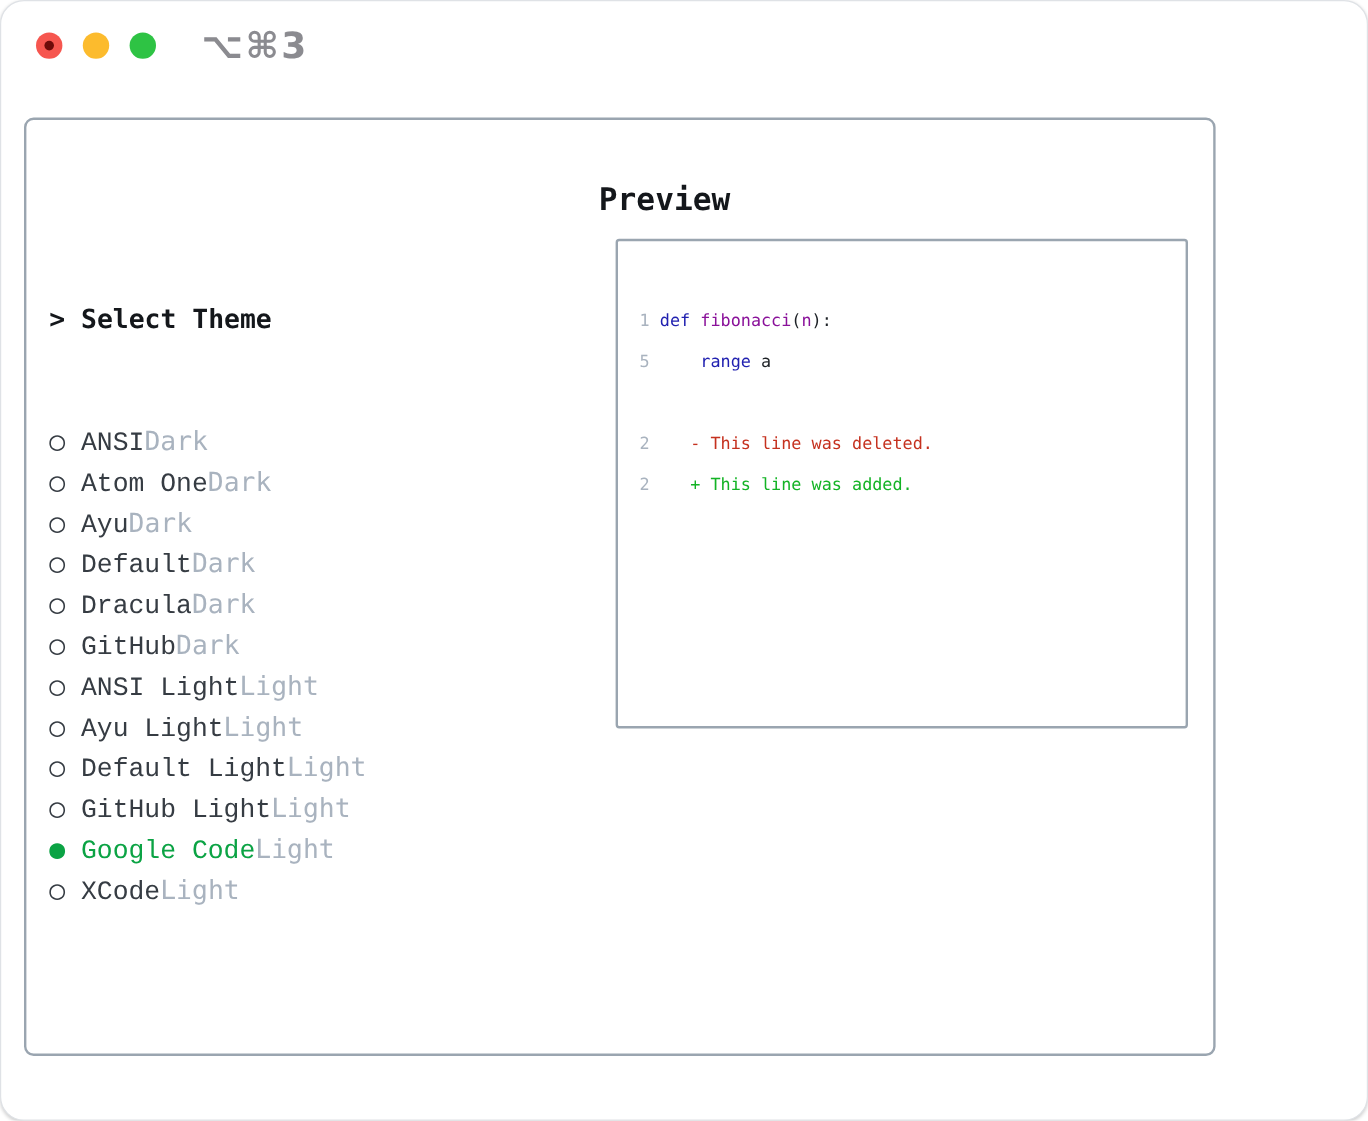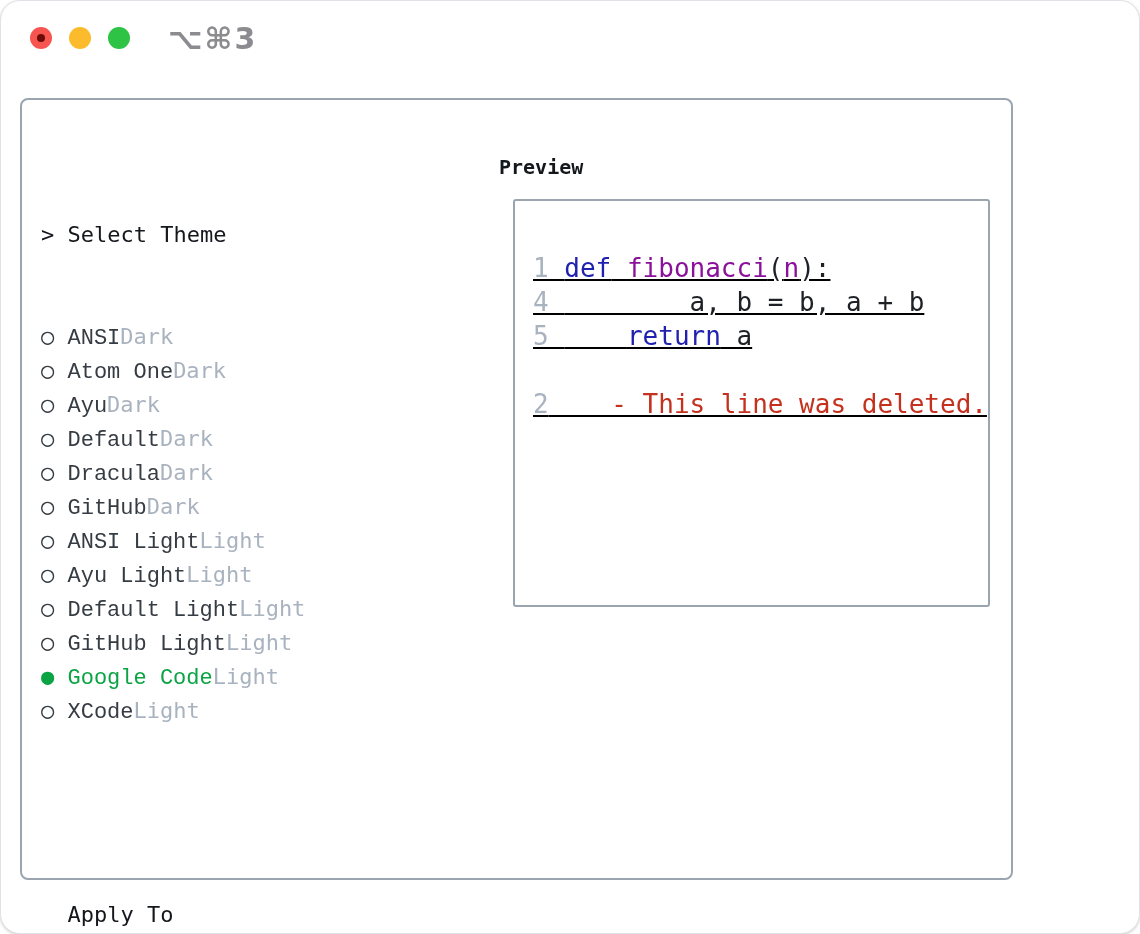--- a/index.html
+++ b/index.html
@@ -37,39 +37,39 @@
     position:absolute;left:19px;top:97px;width:993px;height:782px;
     border:2px solid var(--border_gray);border-radius:8px;
     box-sizing:border-box;background:#ffffff;
   }
   .left-col{
     position:absolute;left:19px;top:50px;
     font-size:22px;line-height:34px;white-space:pre;color:var(--item_ink);
   }
   .row{height:34px;}
   .row.spacer{height:34px;}
-  .hdr{font-weight:normal;color:var(--ink);}
+  .hdr{font-weight:bold;color:var(--ink);margin-top:32px;}
   .bullet{color:var(--item_ink);}
   .theme-row .name{color:var(--item_ink);font-family:Liberation Mono, monospace;}
   .theme-row.selected .name,.theme-row.selected .bullet,
   .apply-row.selected .name,.apply-row.selected .bullet{color:var(--accent_green);}
   .tag{color:var(--muted_gray);}
   .apply-hdr{color:var(--ink);}
   
   .right-col{position:absolute;left:477px;top:50px;}
   .preview-title{
-    font-size:20px;line-height:34px;font-weight:bold;color:var(--ink);
+    font-size:26px;line-height:34px;font-weight:bold;color:var(--ink);
   }
   .preview-box{
     margin-left:14px;margin-top:15px;width:477px;height:408px;
     border:2px solid var(--border_gray);border-radius:3px;
     box-sizing:border-box;
     padding:50px 0 0 18px;overflow:hidden;
   }
-  .code-line{font-size:26px;line-height:34px;white-space:pre;height:34px;text-decoration:underline;}
+  .code-line{font-size:14px;line-height:34px;white-space:pre;height:34px;}
   .seg-ln{color:var(--muted_gray);}
   .seg-kw{color:var(--keyword_blue);}
   .seg-fn{color:var(--function_purple);}
   .seg-num{color:var(--number_teal);}
   .seg-pl{color:var(--code_ink);}
   .seg-ctx{color:var(--context_gray);}
   .seg-del{color:var(--deleted_red);}
   .seg-add{color:var(--added_green);}
 </style>
 </head>
@@ -96,24 +96,24 @@
       
       
       
     </div>
 
     <div class="right-col">
       <div class="preview-title">Preview</div>
       <div class="preview-box">
         <div>
             <div class="code-line"><span class="seg-ln">1 </span><span class="seg-kw">def</span><span class="seg-pl"> </span><span class="seg-fn">fibonacci</span><span class="seg-pl">(</span><span class="seg-fn">n</span><span class="seg-pl">):</span></div>
-            <div class="code-line"><span class="seg-ln">4 </span><span class="seg-pl">        a, b = b, a + b</span></div>
-            <div class="code-line"><span class="seg-ln">5 </span><span class="seg-pl">    </span><span class="seg-kw">return</span><span class="seg-pl"> a</span></div>
+            <div class="code-line"><span class="seg-ln">5 </span><span class="seg-pl">    </span><span class="seg-kw">range</span><span class="seg-pl"> a</span></div>
           </div>
         <div class="code-line"></div>
         <div>
             <div class="code-line"><span class="seg-ln">2</span><span class="seg-del">    - This line was deleted.</span></div>
+            <div class="code-line"><span class="seg-ln">2</span><span class="seg-add">    + This line was added.</span></div>
           </div>
       </div>
     </div>
 
   </div>
 </div>
 
 </body></html>

